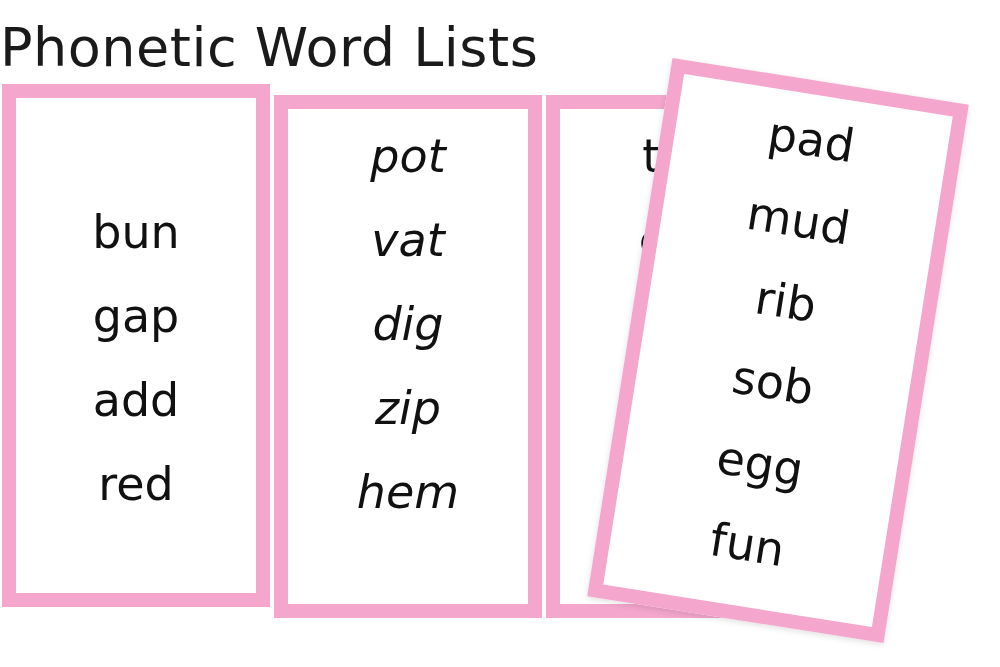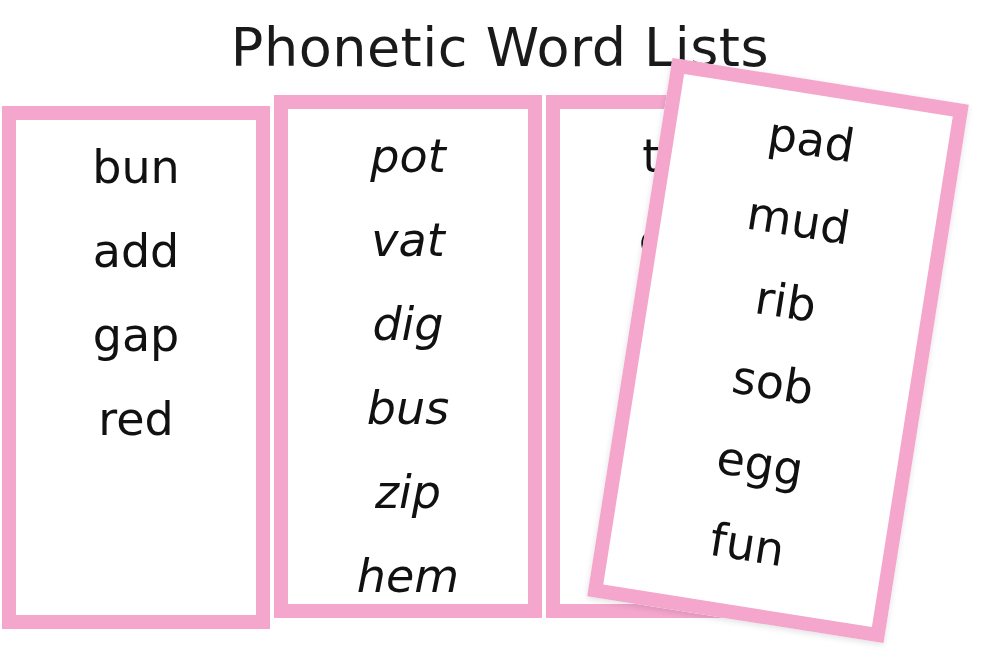--- a/index.html
+++ b/index.html
@@ -19,21 +19,21 @@
     width: 1000px;
     height: 667px;
     background: #ffffff;
     overflow: hidden;
   }
   #title {
     position: absolute;
     top: 16px;
     left: 0;
     width: 1000px;
-    text-align: center;
+    text-align: left;
     font-size: 54px;
     font-weight: 400;
     color: #1a1a1a;
     letter-spacing: 0.5px;
     font-family: "DejaVu Sans", sans-serif;
   }
   .card {
     position: absolute;
     box-sizing: border-box;
     background: #ffffff;
@@ -47,23 +47,24 @@
     font-size: 46px;
     color: #111111;
     line-height: 1;
     text-align: center;
     font-family: "DejaVu Sans", sans-serif;
     font-weight: 400;
   }
   
   #card-1 {
     left: 2px;
-    top: 106px;
+    top: 84px;
     width: 268px;
     height: 523px;
+    justify-content: center;
   }
   #card-1 .words {
     padding-top: 24px;
     display: flex;
     flex-direction: column;
     gap: 38px;
   }
   
   #card-2 {
     left: 274px;
@@ -115,32 +116,31 @@
 </head>
 <body>
 
 <div id="page">
 
   <div id="title">Phonetic Word Lists</div>
 
   <div class="card" id="card-1">
     <div class="words">
       <div class="word">bun</div>
+      <div class="word">gap</div>
       <div class="word">add</div>
-      <div class="word">gap</div>
       <div class="word">red</div>
     </div>
   </div>
 
   <div class="card" id="card-2">
     <div class="words">
       <div class="word">pot</div>
       <div class="word">vat</div>
       <div class="word">dig</div>
-      <div class="word">bus</div>
       <div class="word">zip</div>
       <div class="word">hem</div>
     </div>
   </div>
 
   <div class="card" id="card-3">
     <div class="words">
       <div class="word">ten</div>
       <div class="word">cap</div>
       <div class="word">nut</div>

